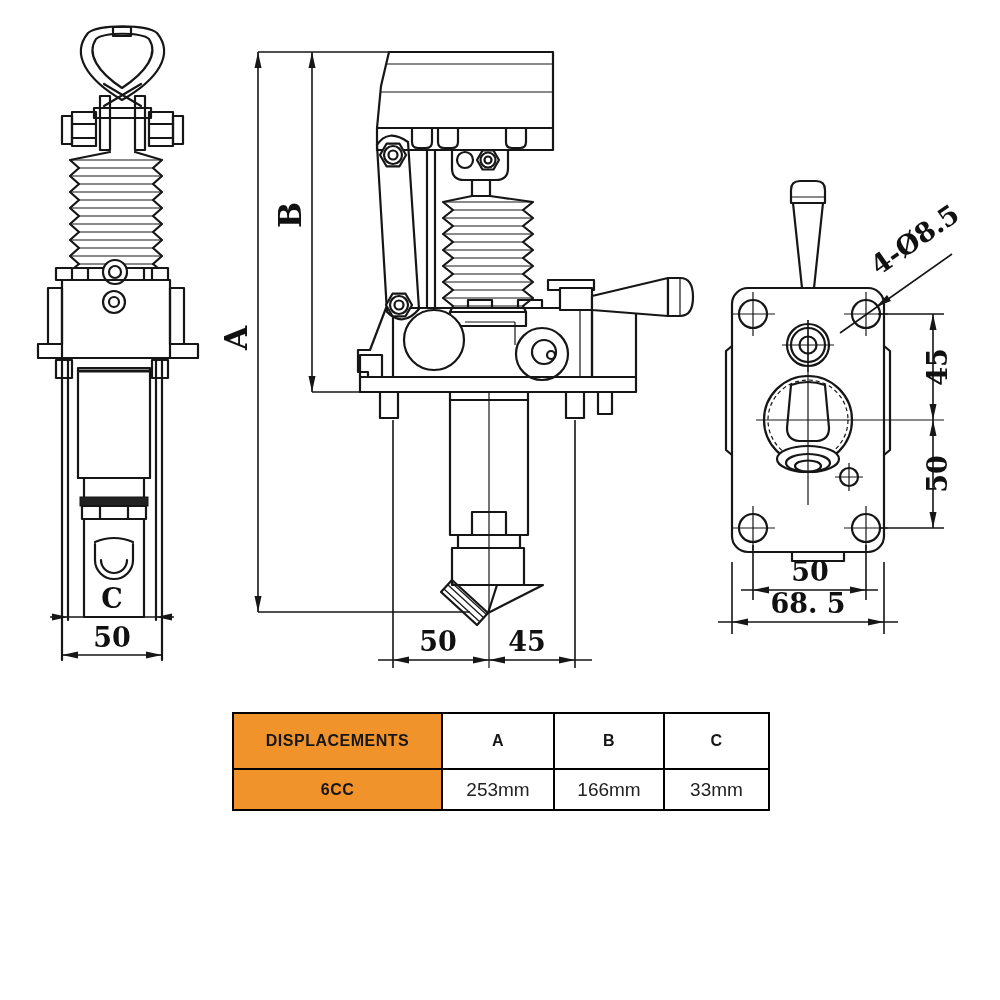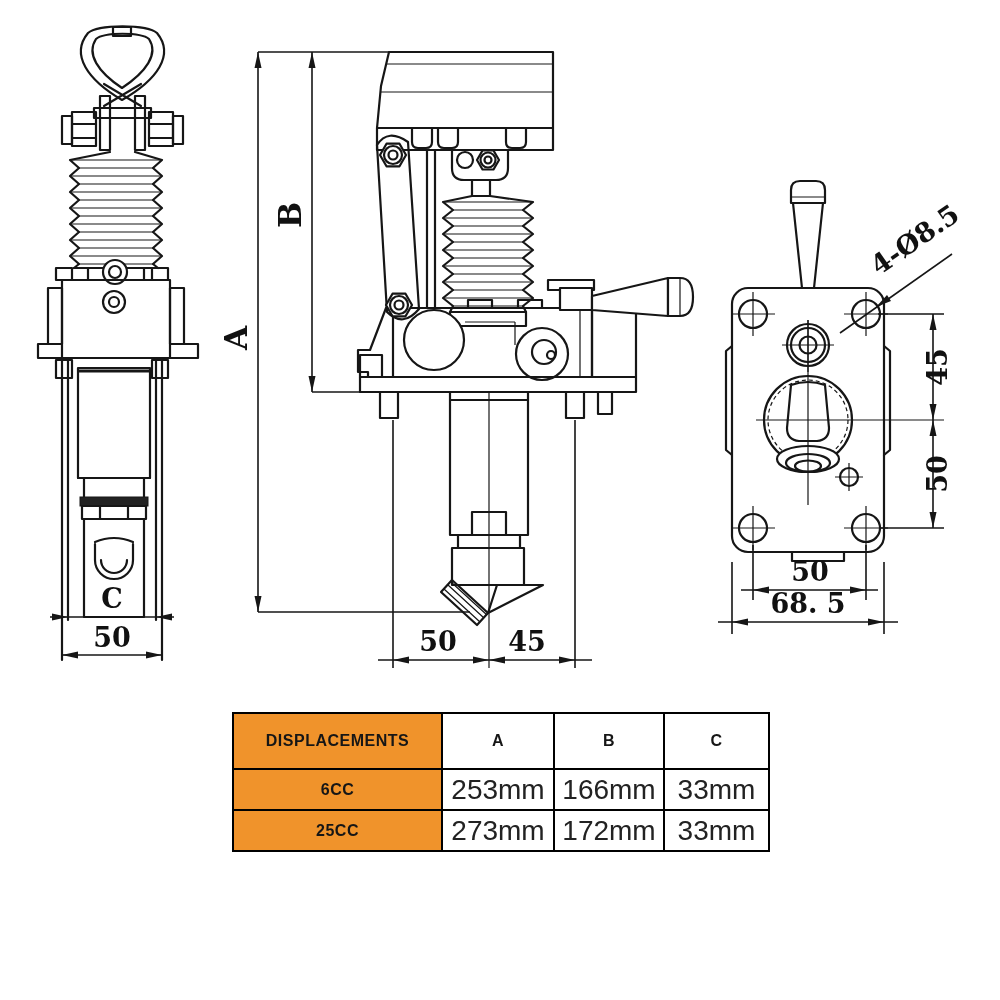--- a/index.html
+++ b/index.html
@@ -18,21 +18,21 @@
                   fill:#111;font-size:31px;}
 
   table.dims{position:absolute;left:232px;top:712px;width:536px;border-collapse:collapse;
              table-layout:fixed;}
   table.dims td,table.dims th{border:2.5px solid #000;text-align:center;vertical-align:middle;
              padding:0;}
   table.dims tr.hdr{height:56px;}
   table.dims tr.row{height:41px;}
   .oc{background:#F0932B;font-weight:700;color:#161616;}
   .hdrtxt{font-size:16px;font-weight:700;letter-spacing:.5px;color:#161616;}
-  .valtxt{font-size:28px;color:#222;font-weight:400;}
+  .valtxt{font-size:19px;color:#222;font-weight:400;}
 </style>
 </head>
 <body>
 
 <div id="stage">
 
 <svg id="drawing" width="1000" height="705" viewBox="0 0 1000 705">
 
   <g>
 
@@ -261,21 +261,15 @@
       <th class="hdrtxt">A</th>
       <th class="hdrtxt">B</th>
       <th class="hdrtxt">C</th>
     </tr>
     <tr class="row">
       <td class="oc hdrtxt">6CC</td>
       <td class="valtxt">253mm</td>
       <td class="valtxt">166mm</td>
       <td class="valtxt">33mm</td>
     </tr>
-    <tr class="row">
-      <td class="oc hdrtxt">25CC</td>
-      <td class="valtxt">273mm</td>
-      <td class="valtxt">172mm</td>
-      <td class="valtxt">33mm</td>
-    </tr>
   </tbody>
     </table>
 </div>
 
 </body></html>

